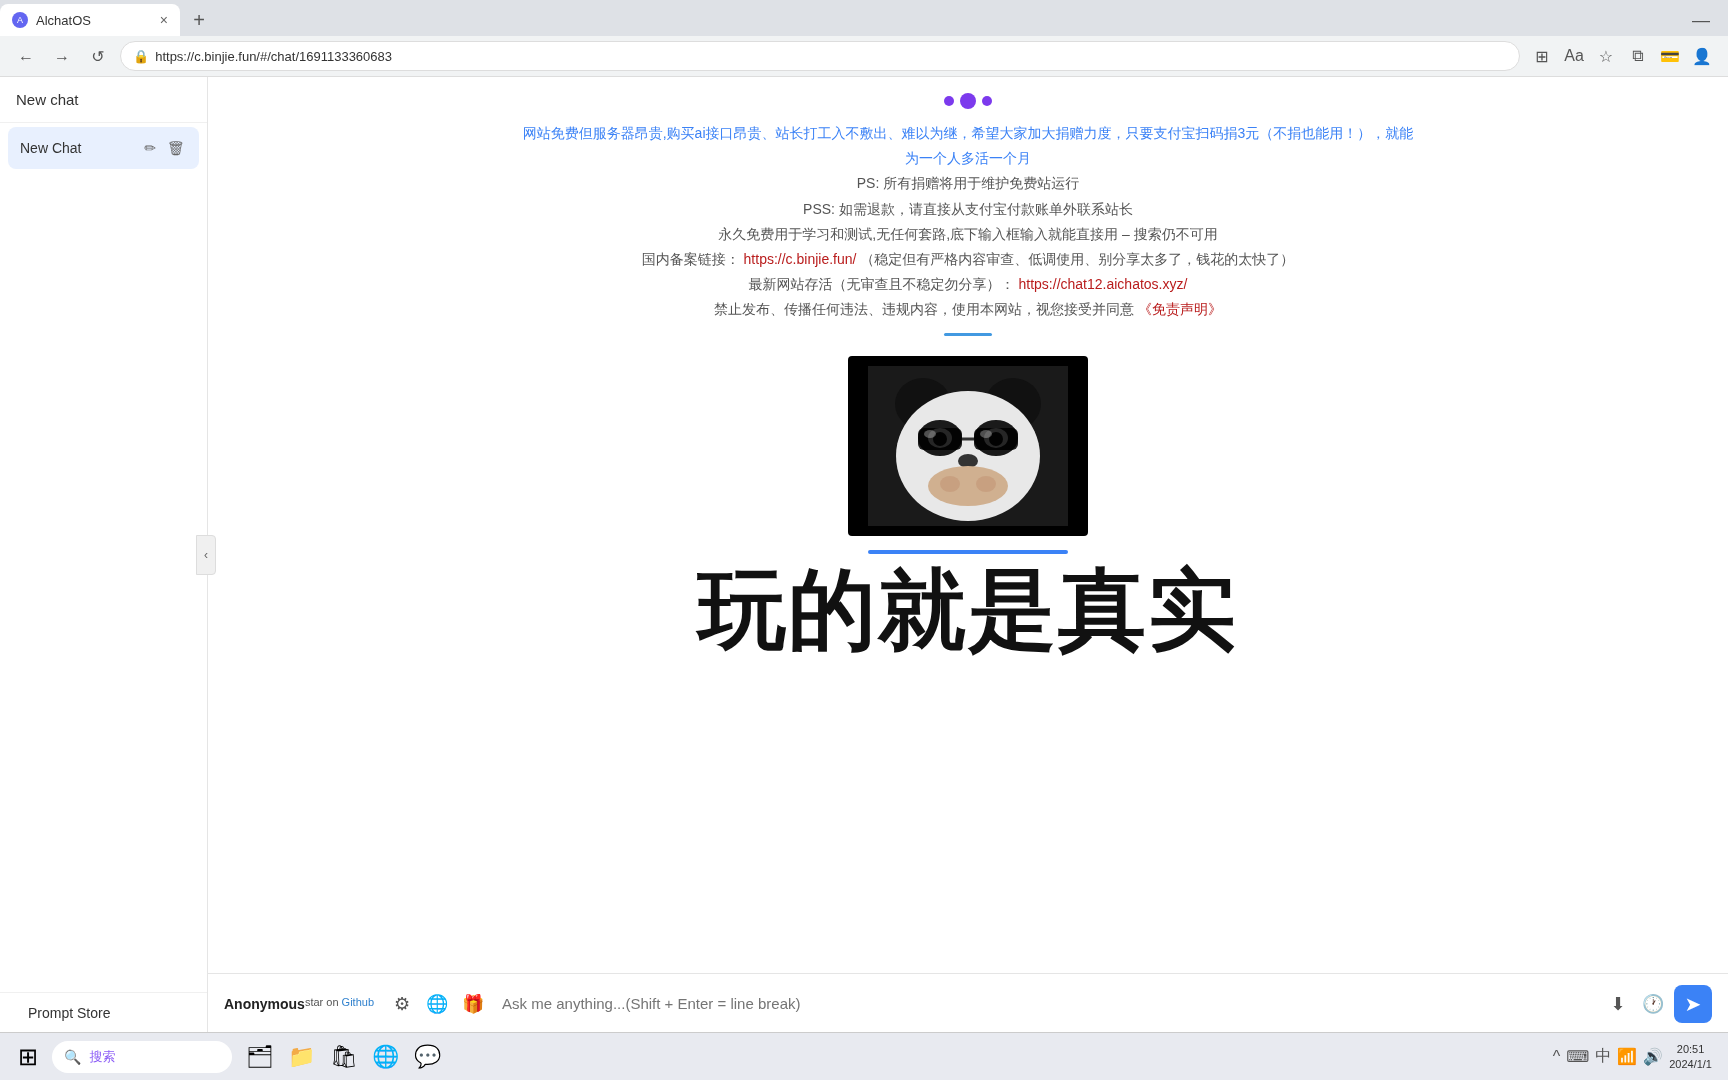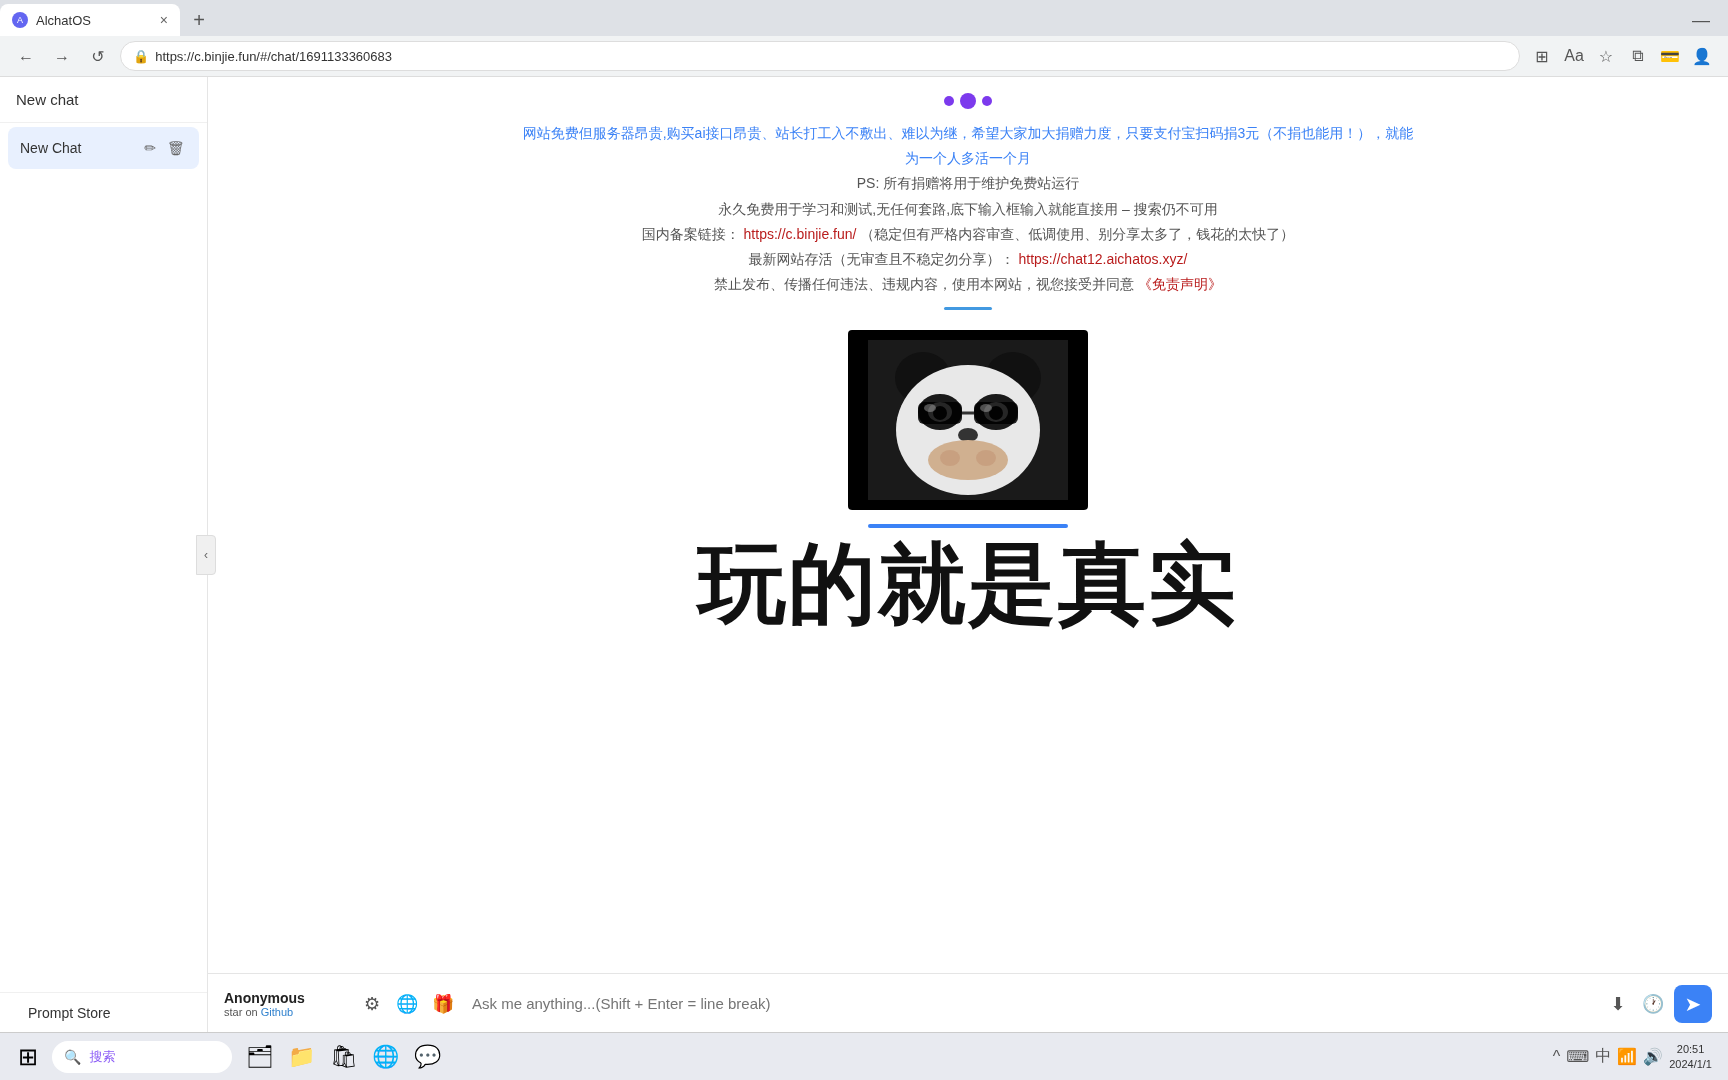--- a/index.html
+++ b/index.html
@@ -280,21 +280,21 @@
       background: #fff;
       border-top: 1px solid #e5e5e5;
       padding: 10px 16px;
       display: flex;
       align-items: center;
       gap: 12px;
       height: 60px;
     }
     .user-section {
       display: flex;
-      flex-direction: column;
+      flex-direction: row;
       min-width: 120px;
     }
     .user-name {
       font-size: 14px;
       font-weight: 600;
       color: #222;
     }
     .user-github {
       font-size: 11px;
       color: #555;
@@ -457,20 +457,21 @@
         <div class="logo-dots">
           <div class="dot-small"></div>
           <div class="dot-big"></div>
           <div class="dot-small"></div>
         </div>
       </div>
 
       <div class="notice-text">
         <div class="notice-red">网站免费但服务器昂贵,购买ai接口昂贵、站长打工入不敷出、难以为继，希望大家加大捐赠力度，只要支付宝扫码捐3元（不捐也能用！），就能为一个人多活一个月</div>
         <div class="notice-gray">PS: 所有捐赠将用于维护免费站运行</div>
+        <div class="notice-gray">PSS: 如需退款，请直接从支付宝付款账单外联系站长</div>
         <div class="notice-gray">永久免费用于学习和测试,无任何套路,底下输入框输入就能直接用 – 搜索仍不可用</div>
         <div class="notice-gray">
           <span>国内备案链接：</span>
           <a class="notice-link" href="#">https://c.binjie.fun/</a>
           <span>（稳定但有严格内容审查、低调使用、别分享太多了，钱花的太快了）</span>
         </div>
         <div class="notice-gray">
           <span>最新网站存活（无审查且不稳定勿分享）：</span>
           <a class="notice-link" href="#">https://chat12.aichatos.xyz/</a>
         </div>

